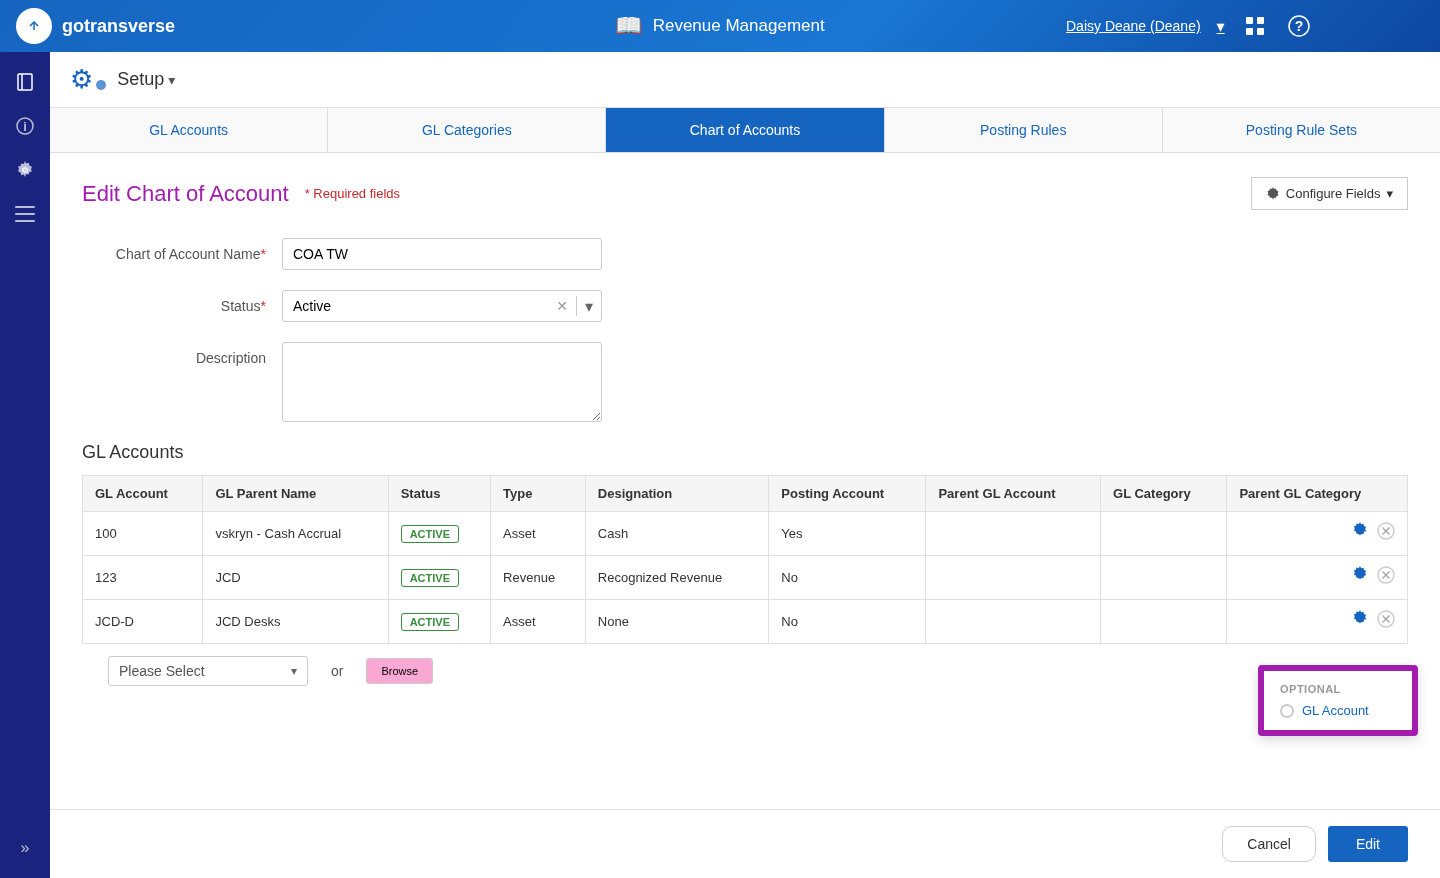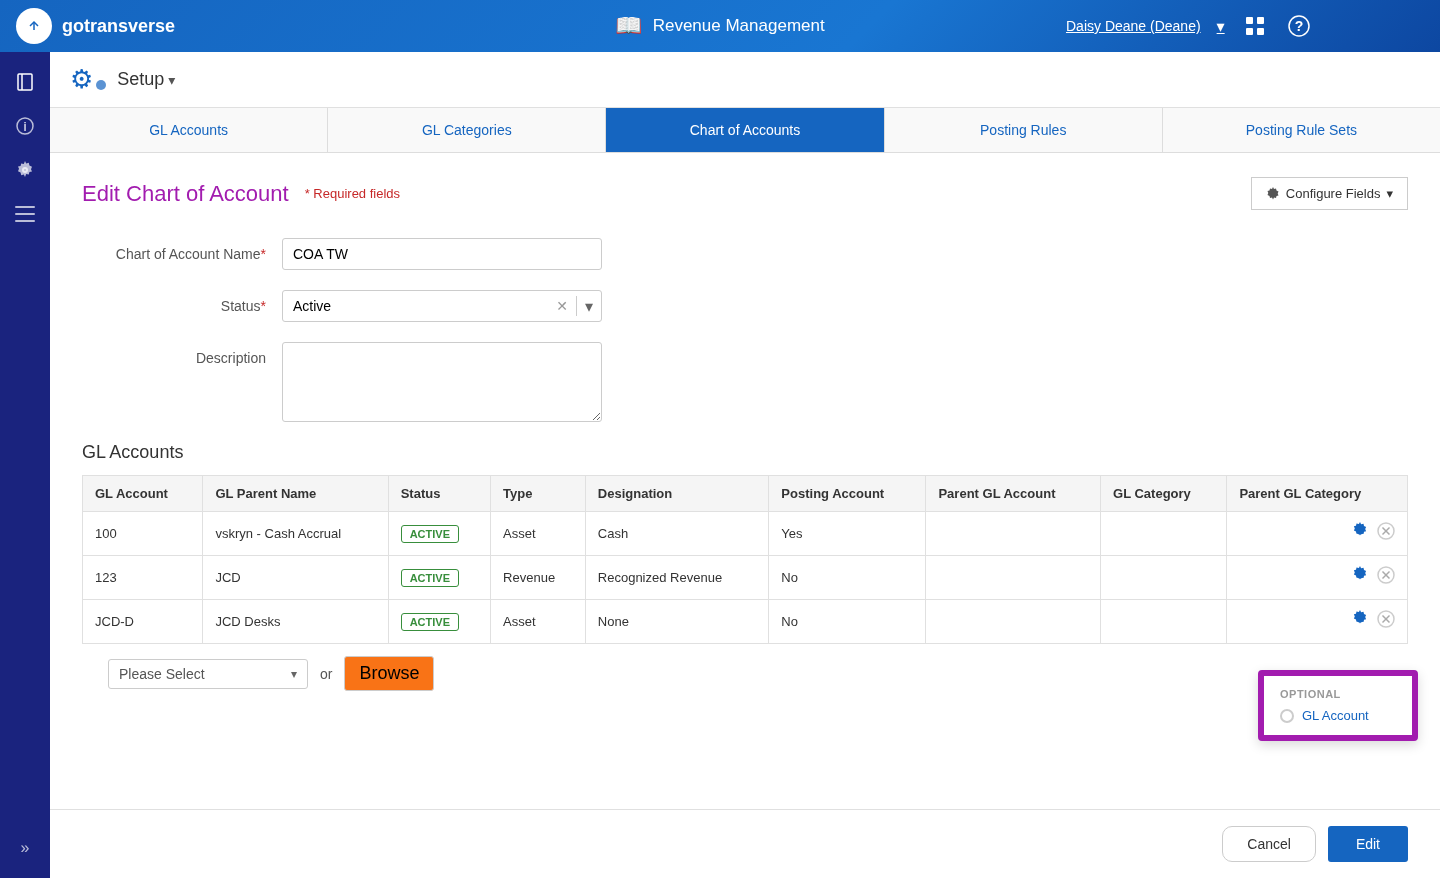--- a/index.html
+++ b/index.html
@@ -292,42 +292,42 @@
     .close-btn {
       color: #bbb;
       cursor: pointer;
       font-size: 18px;
     }
 
     
     .add-row {
       display: flex;
       align-items: center;
-      gap: 12px;
+      gap: 23px;
       margin-top: 12px;
       padding-left: 26px;
     }
     .please-select-wrapper {
       display: flex;
       align-items: center;
       border: 1px solid #ccc;
       border-radius: 3px;
       background: white;
       padding: 6px 10px;
       min-width: 200px;
       cursor: pointer;
     }
     .please-select-text { flex: 1; font-size: 14px; color: #555; }
     .please-select-arrow { color: #666; font-size: 12px; }
     .or-text { font-size: 14px; color: #555; }
     .browse-btn {
       border: 1px solid #ccc;
-      background: #f97316;
+      background: #f9a8d4;
       padding: 6px 14px;
-      font-size: 18px;
+      font-size: 11px;
       cursor: pointer;
       border-radius: 3px;
     }
 
     
     .bottom-actions {
       display: flex;
       justify-content: flex-end;
       gap: 12px;
       padding: 16px 32px;

